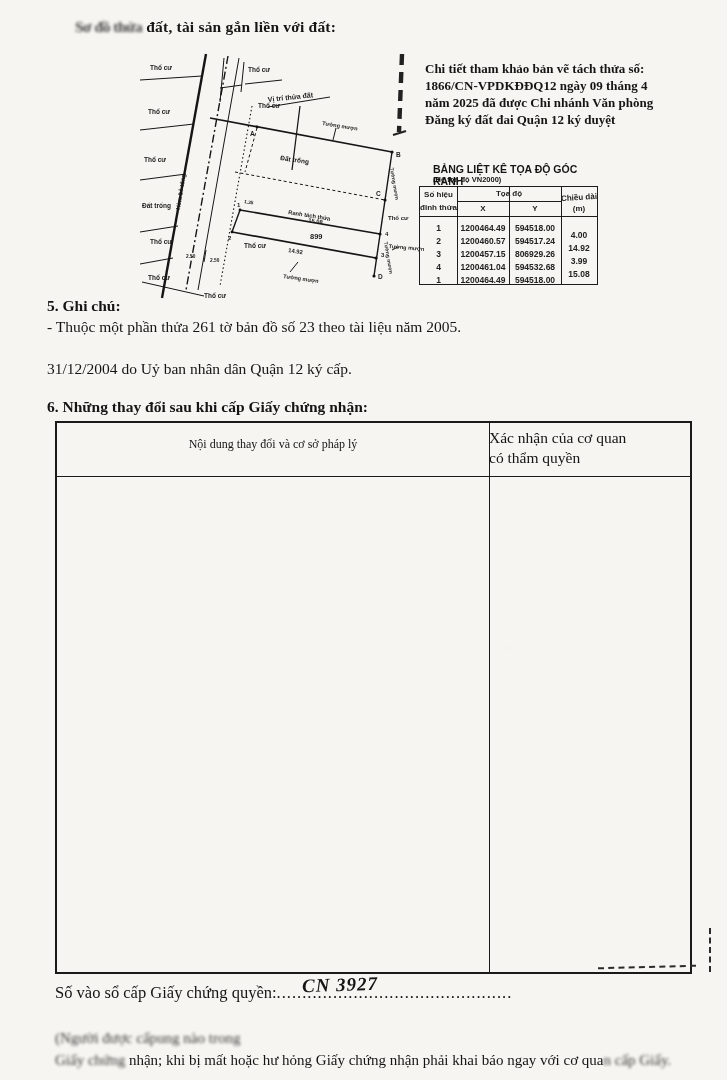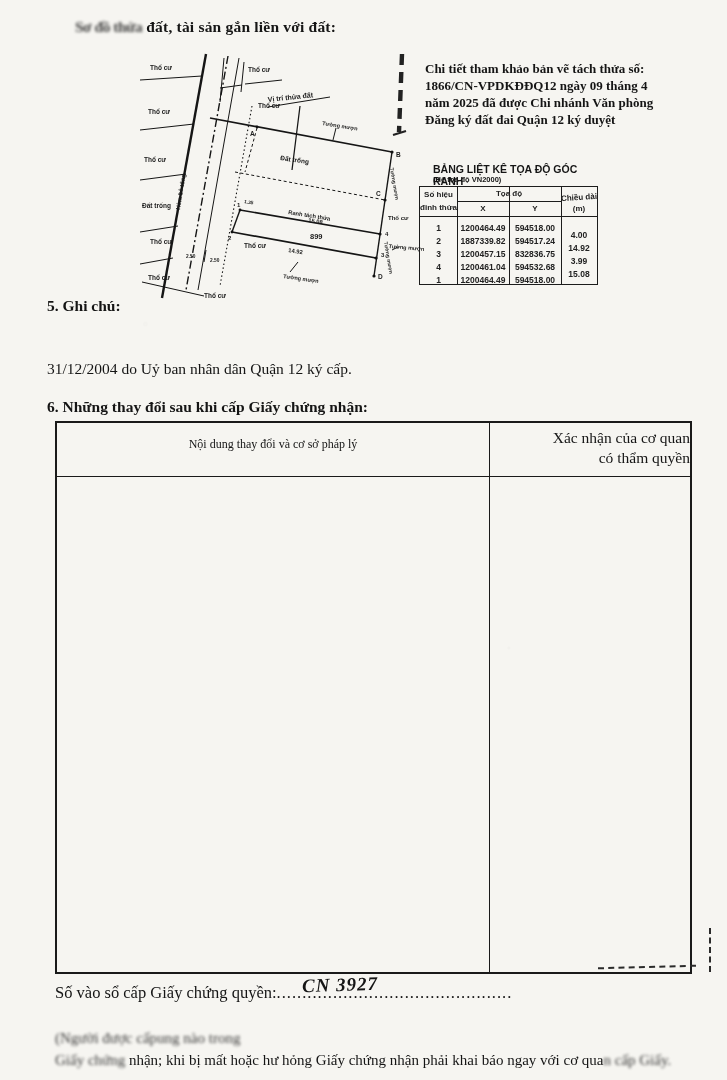--- a/index.html
+++ b/index.html
@@ -35,21 +35,21 @@
   .ct-cell{position:absolute;font-size:8px;text-align:center;}
   .ct-num{position:absolute;font-size:8.5px;text-align:center;}
   
   .sketch{left:140px;top:50px;}
   .sketch text{font-family:"Liberation Sans",sans-serif;font-weight:bold;fill:#1b1b1b;}
   
   .big-table{left:55px;top:421px;width:633px;height:549px;border:2px solid #1a1a1a;}
   .bt-div{position:absolute;left:432px;top:0;bottom:0;border-left:1.6px solid #1a1a1a;}
   .bt-header{position:absolute;left:0;right:0;top:0;height:53px;border-bottom:1.6px solid #1a1a1a;}
   .bt-h1{position:absolute;left:0;width:432px;top:14px;text-align:center;font-size:12px;}
-  .bt-h2{position:absolute;left:432px;right:0;top:5px;text-align:right;font-size:15.5px;line-height:20px;}
+  .bt-h2{position:absolute;left:432px;right:0;top:5px;text-align:left;font-size:15.5px;line-height:20px;}
   .dash-h{left:598px;top:966px;width:98px;border-top:2.2px dashed #2a2a2a;transform:rotate(-1.5deg);}
   .dash-v{left:709px;top:928px;height:44px;border-left:2px dashed #2a2a2a;}
   
   .serial{left:55px;top:983px;font-size:16.5px;}
   .serial-dots{letter-spacing:1px;}
   .serial-value{position:absolute;left:247px;top:-9px;font-size:19px;font-weight:bold;
                 font-style:italic;transform:rotate(-2deg);letter-spacing:1px;}
   .footer{left:55px;top:1027px;width:625px;font-size:15px;line-height:22px;}
   .blur{filter:blur(1.4px);opacity:.85;}
 </style>
@@ -162,39 +162,40 @@
     <div class="ct-cell" style="left:37px;width:104px;top:2px">Tọa độ</div>
     <div class="ct-cell" style="left:37px;width:52px;top:17px">X</div>
     <div class="ct-cell" style="left:89px;width:52px;top:17px">Y</div>
     <div class="ct-cell" style="left:139px;width:40px;top:6px;transform:rotate(-4deg)">Chiều dài</div>
     <div class="ct-cell" style="left:141px;width:36px;top:17px">(m)</div>
 
     <div class="ct-num" style="left:0;width:37px;top:36px">1</div>
     <div class="ct-num" style="left:37px;width:52px;top:36px">1200464.49</div>
     <div class="ct-num" style="left:89px;width:52px;top:36px">594518.00</div>
     <div class="ct-num" style="left:0;width:37px;top:49px">2</div>
-    <div class="ct-num" style="left:37px;width:52px;top:49px">1887339.82</div>
+    <div class="ct-num" style="left:37px;width:52px;top:49px">1200460.57</div>
     <div class="ct-num" style="left:89px;width:52px;top:49px">594517.24</div>
     <div class="ct-num" style="left:0;width:37px;top:62px">3</div>
     <div class="ct-num" style="left:37px;width:52px;top:62px">1200457.15</div>
-    <div class="ct-num" style="left:89px;width:52px;top:62px">832836.75</div>
+    <div class="ct-num" style="left:89px;width:52px;top:62px">806929.26</div>
     <div class="ct-num" style="left:0;width:37px;top:75px">4</div>
     <div class="ct-num" style="left:37px;width:52px;top:75px">1200461.04</div>
     <div class="ct-num" style="left:89px;width:52px;top:75px">594532.68</div>
     <div class="ct-num" style="left:0;width:37px;top:88px">1</div>
     <div class="ct-num" style="left:37px;width:52px;top:88px">1200464.49</div>
     <div class="ct-num" style="left:89px;width:52px;top:88px">594518.00</div>
 
     <div class="ct-num" style="left:141px;width:36px;top:43px">4.00</div>
     <div class="ct-num" style="left:141px;width:36px;top:56px">14.92</div>
     <div class="ct-num" style="left:141px;width:36px;top:69px">3.99</div>
     <div class="ct-num" style="left:141px;width:36px;top:82px">15.08</div>
   </div>
 
   <div class="abs sec-head" style="left:47px;top:297px">5. Ghi chú:</div>
+  <div class="abs note-line" style="left:47px;top:316px">- Thuộc một phần thửa 261 tờ bản đồ số 23 theo tài liệu năm 2005.</div>
   <div class="abs note-line" style="left:47px;top:358px">31/12/2004 do Uỷ ban nhân dân Quận 12 ký cấp.</div>
 
   <div class="abs sec-head" style="left:47px;top:398px">6. Những thay đổi sau khi cấp Giấy chứng nhận:</div>
   <div class="abs big-table">
     <div class="bt-header"></div>
     <div class="bt-div"></div>
     <div class="bt-h1">Nội dung thay đổi và cơ sở pháp lý</div>
     <div class="bt-h2">
       <span>Xác nhận của cơ quan</span><br>
       <span>có thẩm quyền</span>

